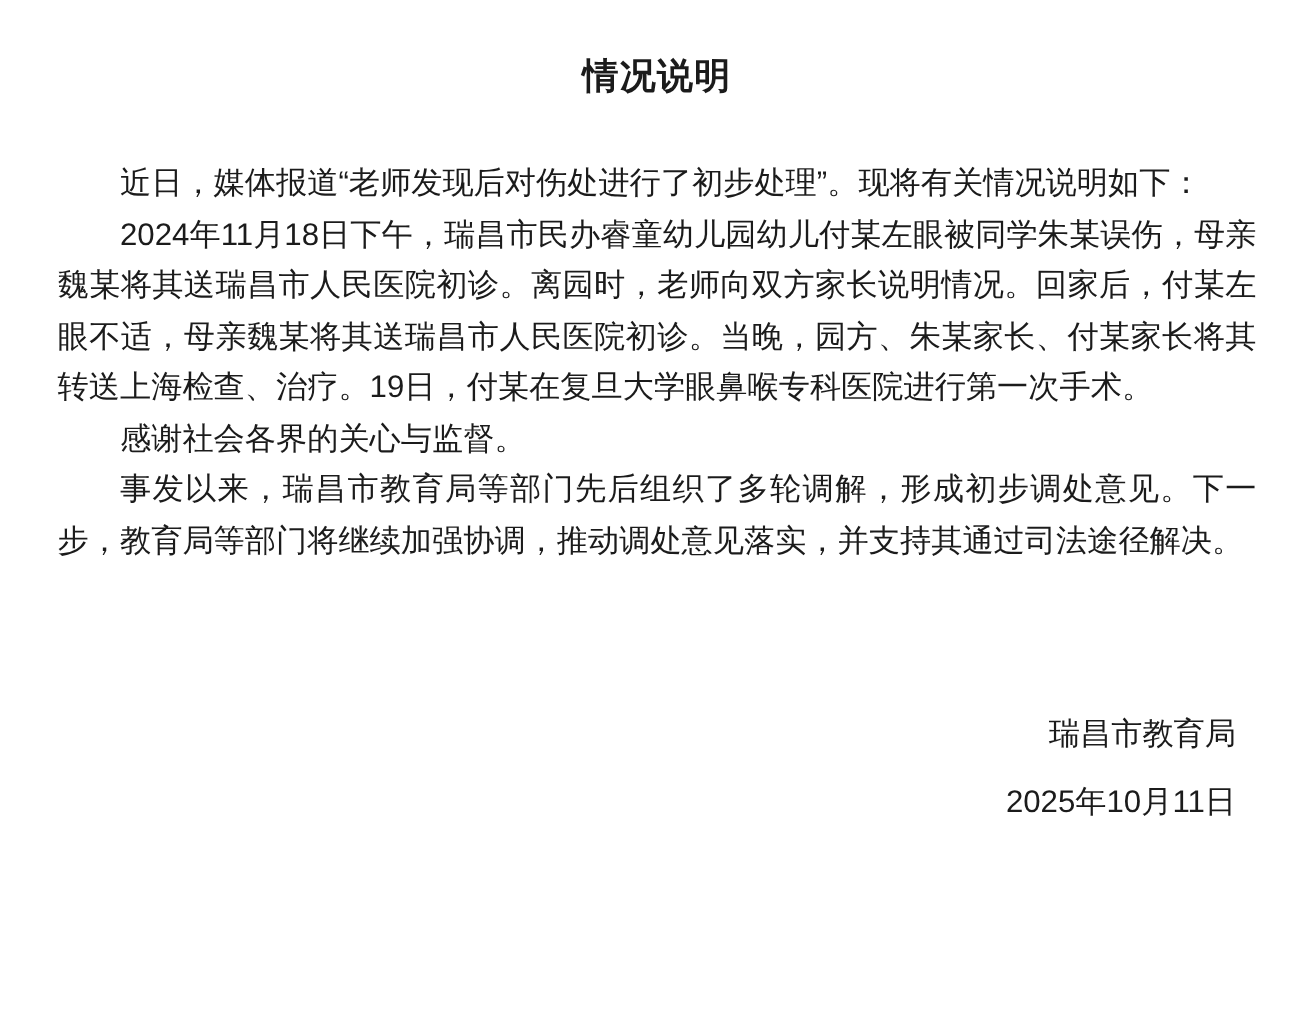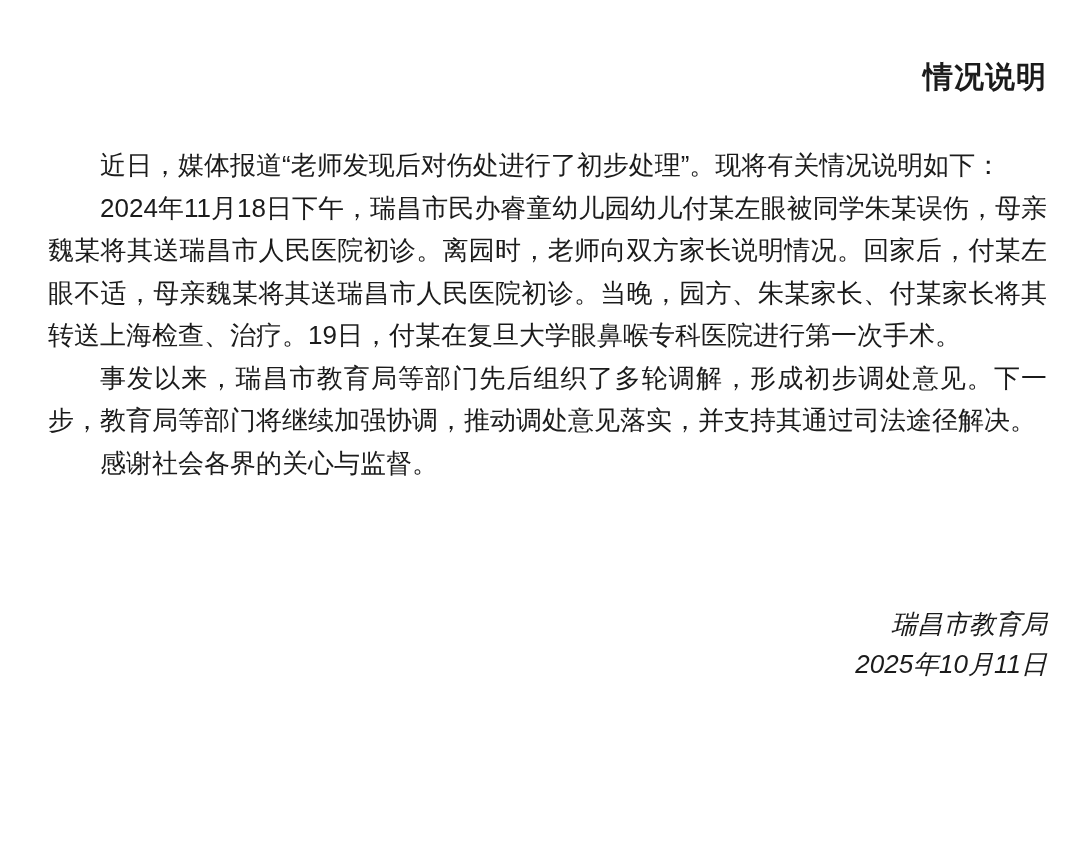--- a/index.html
+++ b/index.html
@@ -16,61 +16,60 @@
   }
   .doc {
     box-sizing: border-box;
     width: 1080px;
     height: 860px;
     padding: 0 33px 0 48px;
     background: #ffffff;
   }
   .doc-title {
     margin: 0;
-    padding-top: 58px;
+    padding-top: 45px;
     font-size: 30px;
     line-height: 38px;
     font-weight: 700;
-    text-align: right;
+    text-align: center;
     letter-spacing: 1px;
   }
   .doc-body {
     margin-top: 48px;
     font-size: 26px;
     line-height: 42.5px;
     text-align: justify;
   }
   .doc-body p {
     margin: 0;
     text-indent: 2em;
     word-break: break-all;
   }
   .signature-block {
     margin-top: 120px;
     text-align: right;
     font-size: 26px;
     line-height: 40px;
   }
   .signature-block div {
-    margin: 0;
-    font-style: italic;
+    margin: 17px;
   }
 </style>
 </head>
 <body>
 
 <div class="doc">
 
   <h1 class="doc-title">情况说明</h1>
 
   <div class="doc-body">
     <p>近日，媒体报道“老师发现后对伤处进行了初步处理”。现将有关情况说明如下：</p>
     <p>2024年11月18日下午，瑞昌市民办睿童幼儿园幼儿付某左眼被同学朱某误伤，母亲魏某将其送瑞昌市人民医院初诊。离园时，老师向双方家长说明情况。回家后，付某左眼不适，母亲魏某将其送瑞昌市人民医院初诊。当晚，园方、朱某家长、付某家长将其转送上海检查、治疗。19日，付某在复旦大学眼鼻喉专科医院进行第一次手术。</p>
+    <p>感谢社会各界的关心与监督。</p>
     <p>事发以来，瑞昌市教育局等部门先后组织了多轮调解，形成初步调处意见。下一步，教育局等部门将继续加强协调，推动调处意见落实，并支持其通过司法途径解决。</p>
-    <p>感谢社会各界的关心与监督。</p>
   </div>
 
   <div class="signature-block">
     <div>瑞昌市教育局</div>
     <div>2025年10月11日</div>
   </div>
 
 </div>
 
 </body></html>

